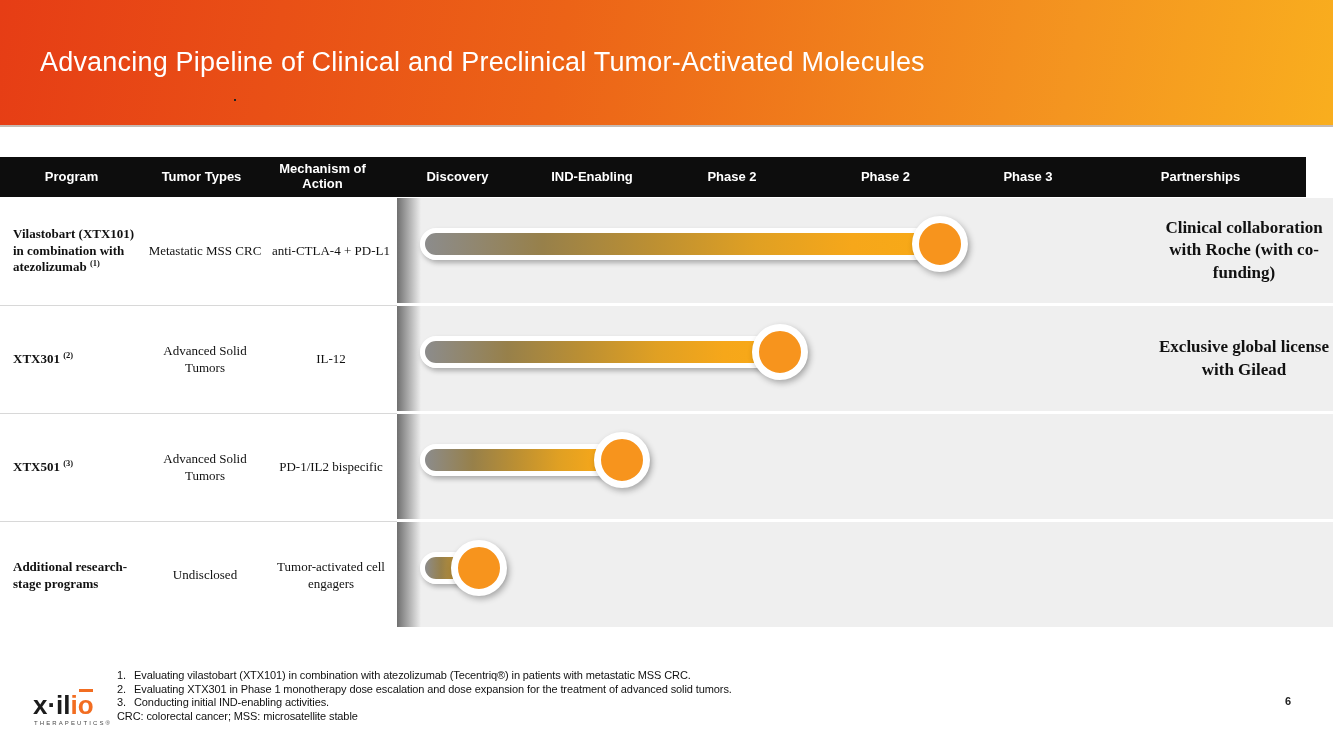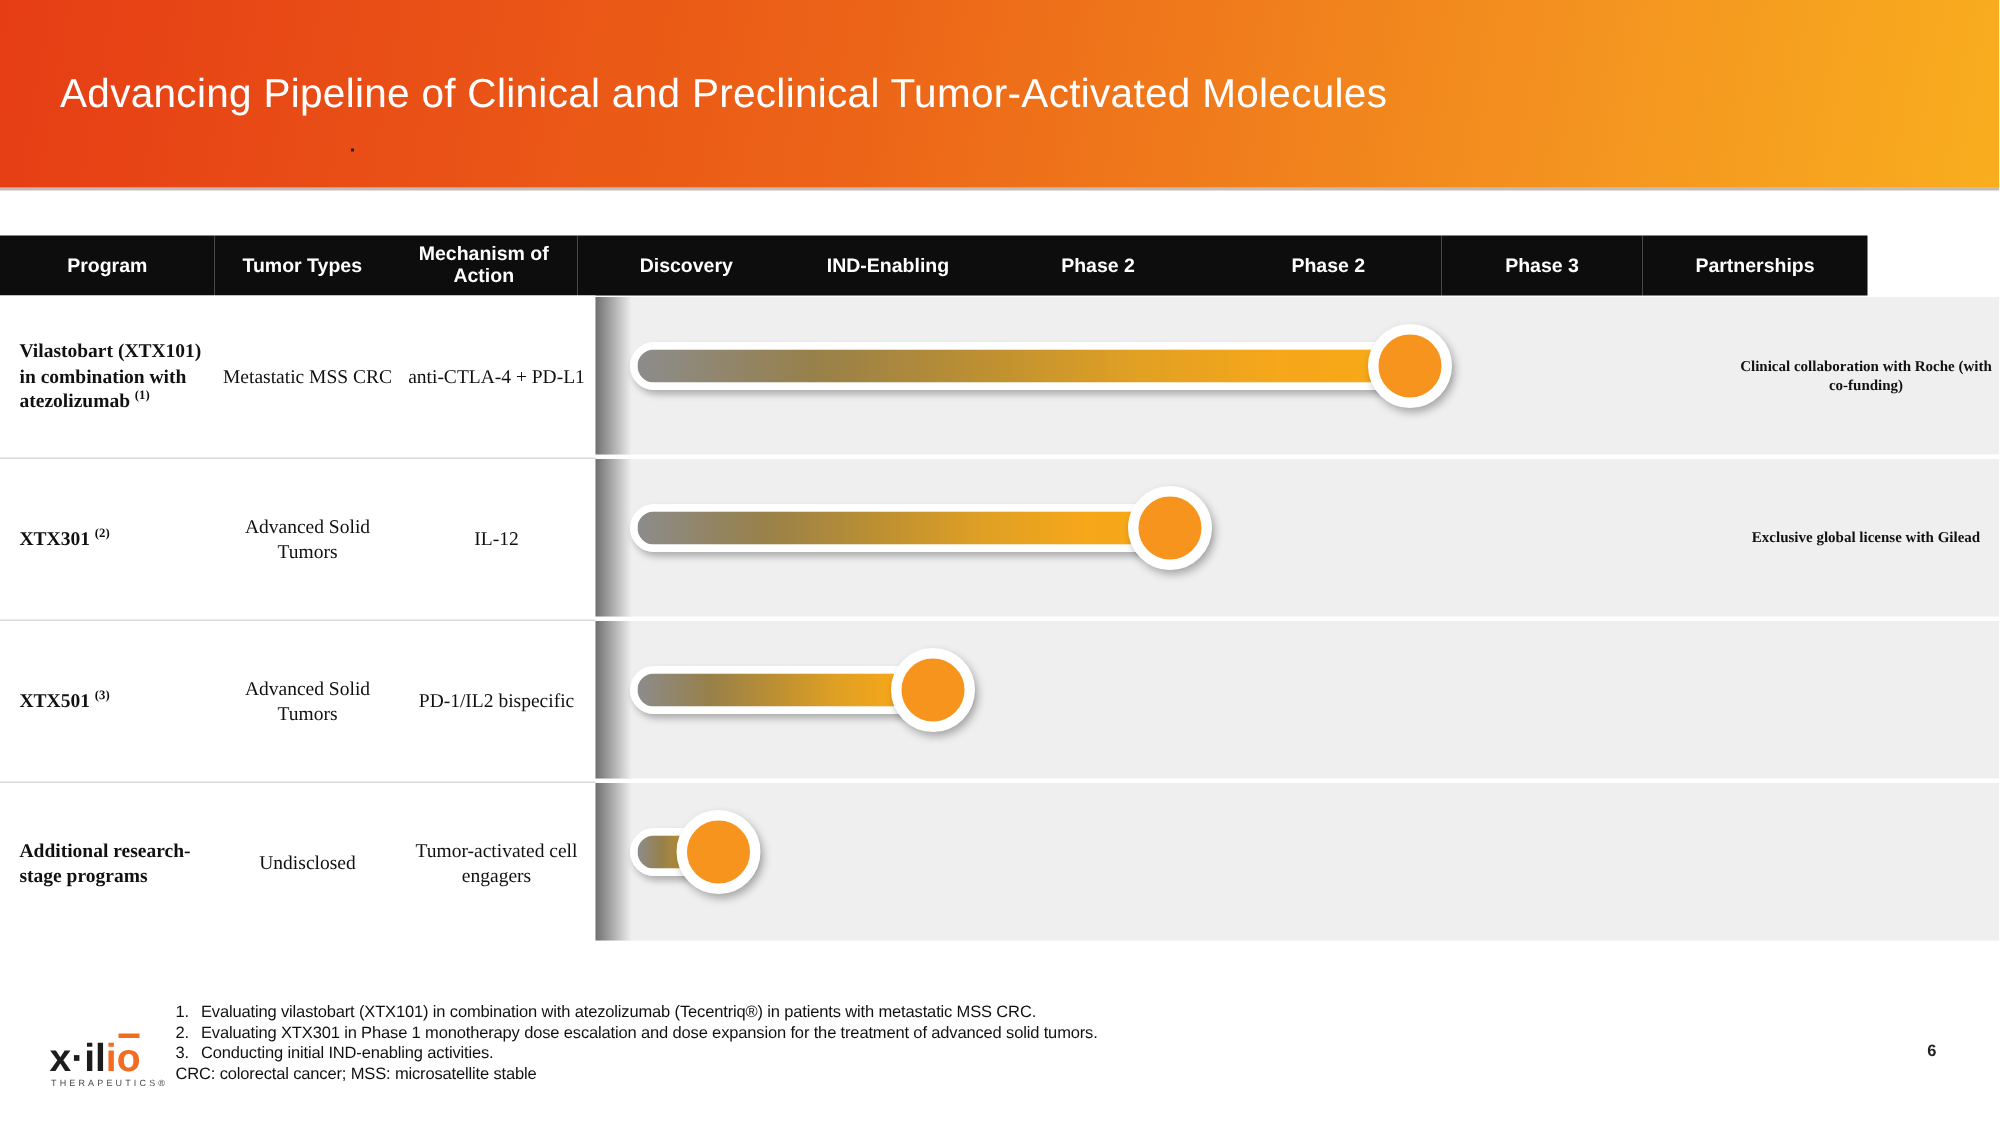--- a/index.html
+++ b/index.html
@@ -29,21 +29,21 @@
     display:flex; align-items:center; justify-content:center; text-align:center; line-height:1.15;
   }
   .th:nth-child(1){width:143px}
   .th:nth-child(2){width:117px}
   .th:nth-child(3){width:125px}
   .th:nth-child(4){width:145px}
   .th:nth-child(5){width:124px}
   .th:nth-child(6){width:156px}
   .th:nth-child(7){width:151px}
   .th:nth-child(8){width:134px}
-  .th:nth-child(9){width:150px}
+  .th:nth-child(9){width:211px}
 
   
   .tbody { position:absolute; left:0; top:197px; width:1333px; }
   .row { display:flex; height:108px; position:relative;font-family:Liberation Serif, serif; }
   .left-group { display:flex; width:397px; background:#ffffff; }
   .row + .row .left-group { border-top:1px solid #d8d8d8; }
   .cell { display:flex; flex-direction:column; justify-content:center; font-size:13px; line-height:1.3; }
   .cell.program { width:145px; font-weight:bold; padding-left:13px; padding-right:4px; text-align:left; }
   .cell.tumor { width:120px; text-align:center; }
   .cell.mech { width:132px; text-align:center; padding:0 2px; }
@@ -63,21 +63,21 @@
   }
   .milestone {
     position:absolute; top:18px; width:56px; height:56px;
     border:7px solid #ffffff; border-radius:50%;
     background:#f7941d; box-shadow:2px 3px 6px rgba(0,0,0,0.3);
     z-index:2;
   }
   .partner {
     position:absolute; left:758px; width:178px; top:0; bottom:0;
     display:flex; align-items:center; justify-content:center;
-    text-align:center; font-size:10px; font-weight:bold; line-height:1.3; color:#111;
+    text-align:center; font-size:17px; font-weight:bold; line-height:1.3; color:#111;
     padding:0 2px;
   }
 
   
   .footnotes { position:absolute; left:117px; top:669px; font-size:11px; line-height:1.24; color:#111; letter-spacing:-0.1px; }
   .fn-row { display:flex; }
   .fn-num { width:17px; }
   .fn-abbr { margin-top:0; }
 
   

